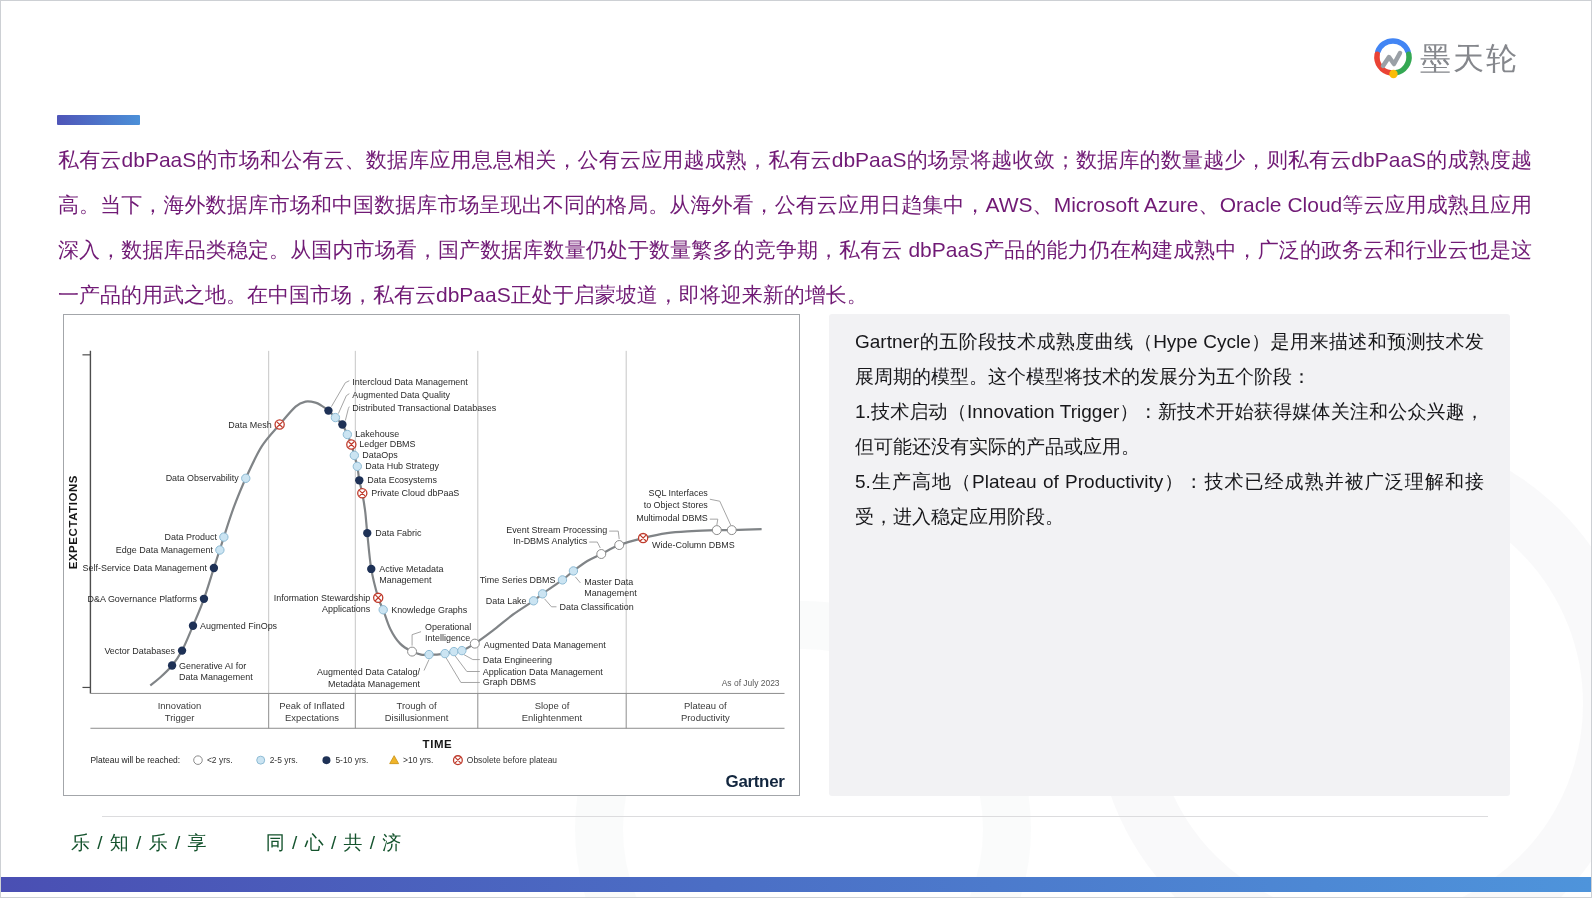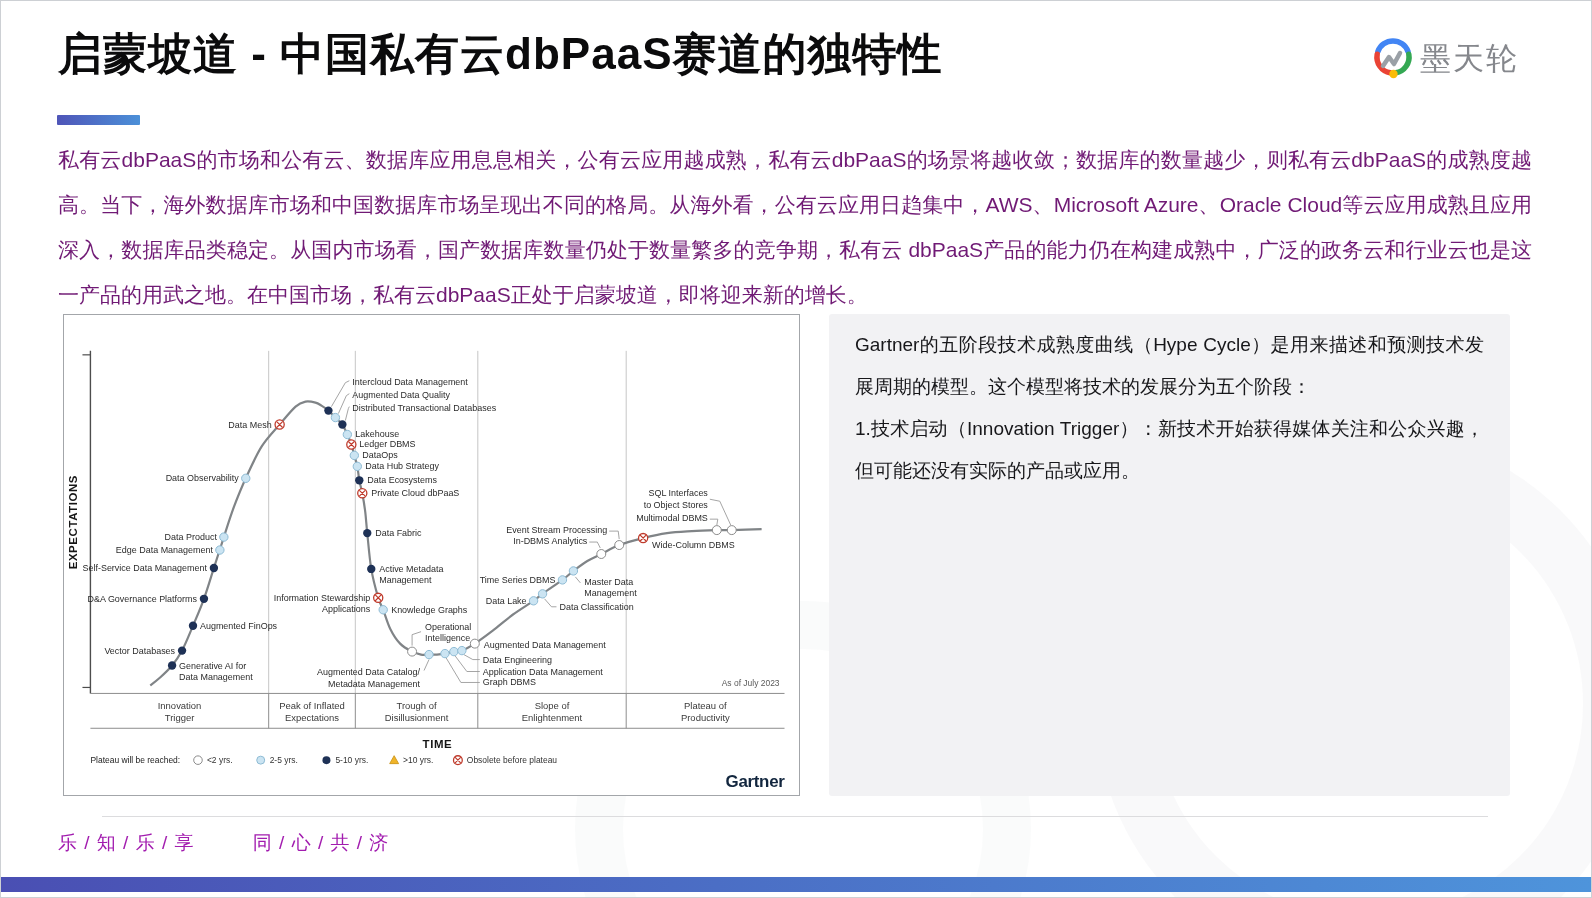--- a/index.html
+++ b/index.html
@@ -14,42 +14,41 @@
   
   .intro{position:absolute;left:57px;top:136px;width:1474px;margin:0;font-size:21px;line-height:45px;
          color:#701a75;text-align:justify;}
   
   .chart-card{position:absolute;left:62px;top:313px;width:737px;height:482px;background:#fff;
               border:1px solid #a3a6aa;box-sizing:border-box;}
   .chart-card svg{display:block;width:100%;height:100%;}
   #hype-svg text{font-family:"Liberation Sans","DejaVu Sans",sans-serif;}
   .side-panel{position:absolute;left:828px;top:313px;width:681px;height:482px;background:#f2f2f4;
               border-radius:3px;box-sizing:border-box;padding:10px 26px 0;overflow:hidden;}
-  .side-panel p{margin:0;font-size:19px;line-height:42px;color:#17171a;text-align:justify;}
+  .side-panel p{margin:0;font-size:19px;line-height:35px;color:#17171a;text-align:justify;}
   .side-panel p.gap{}
   
   .divider{position:absolute;left:101px;top:815px;width:1386px;height:1px;background:#dcdcde;}
-  .slogans{position:absolute;left:57px;top:829px;font-size:19px;color:#a21caf;font-weight:500;letter-spacing:1px;}
+  .slogans{position:absolute;left:70px;top:829px;font-size:19px;color:#14532d;font-weight:500;letter-spacing:1px;}
   .slogans span + span{margin-left:52px;}
   .bottom-bar{position:absolute;left:0;top:876px;width:100%;height:15px;
               background:linear-gradient(90deg,#4a4fb3 0%,#4b6ec5 45%,#4e94db 100%);}
   .watermark{position:absolute;right:-50px;bottom:-80px;width:430px;height:430px;border-radius:50%;
              border:58px solid rgba(110,120,140,0.045);}
   .watermark2{position:absolute;right:560px;bottom:-160px;width:360px;height:360px;border-radius:50%;
              border:48px solid rgba(110,120,140,0.03);}
 </style>
 </head>
 <body>
 
 <div class="slide">
 
   <div class="watermark"></div>
   <div class="watermark2"></div>
 
-  <h1 class="title">启蒙坡道 - 中国私有云dbPaaS赛道的独特性</h1>
   <div class="accent-bar"></div>
 
   <div class="logo">
     <svg width="48" height="48" viewBox="0 0 48 48">
       <path d="M 8.9 16.5 A 16 16 0 0 1 39.0 16.5" fill="none" stroke="#4285f4" stroke-width="5.5" stroke-linecap="round"></path>
       <path d="M 39.8 19.2 A 16 16 0 0 1 26.8 37.8" fill="none" stroke="#34a853" stroke-width="5.5" stroke-linecap="round"></path>
       <path d="M 21.2 37.8 A 16 16 0 0 1 8.2 19.2" fill="none" stroke="#ea4335" stroke-width="5.5" stroke-linecap="round"></path>
       <circle cx="24.5" cy="39" r="4.2" fill="#fbbc05"></circle>
       <path d="M 14 31 L 20 22 L 25 29 L 31 18" fill="none" stroke="#9aa0a6" stroke-width="4.5" stroke-linecap="round" stroke-linejoin="round"></path>
     </svg>
@@ -281,20 +280,21 @@
           <path d="M 392.5 444.5 L 397.5 449.5 M 392.5 449.5 L 397.5 444.5" stroke="#bf3a2b" stroke-width="1.2" stroke-linecap="round" fill="none"></path>
           <text x="404" y="450" font-size="8.5" fill="#333" text-anchor="start">Obsolete before plateau</text>
         </g>
         <text x="723" y="474" font-size="17" fill="#12263e" text-anchor="end" letter-spacing="-0.3" font-weight="bold">Gartner</text>
       </svg>
   </section>
 
   <aside class="side-panel" id="side-panel">
       <p>Gartner的五阶段技术成熟度曲线（Hype Cycle）是用来描述和预测技术发展周期的模型。这个模型将技术的发展分为五个阶段：</p>
       <p class="gap">1.技术启动（Innovation Trigger）：新技术开始获得媒体关注和公众兴趣，但可能还没有实际的产品或应用。</p>
+      <p>5.生产高地（Plateau of Productivity）：技术已经成熟并被广泛理解和接受，进入稳定应用阶段。</p>
     </aside>
 
   <div class="divider"></div>
   <div class="slogans">
     <span>乐 / 知 / 乐 / 享</span>
     <span>同 / 心 / 共 / 济</span>
   </div>
   <div class="bottom-bar"></div>
 
 </div>

